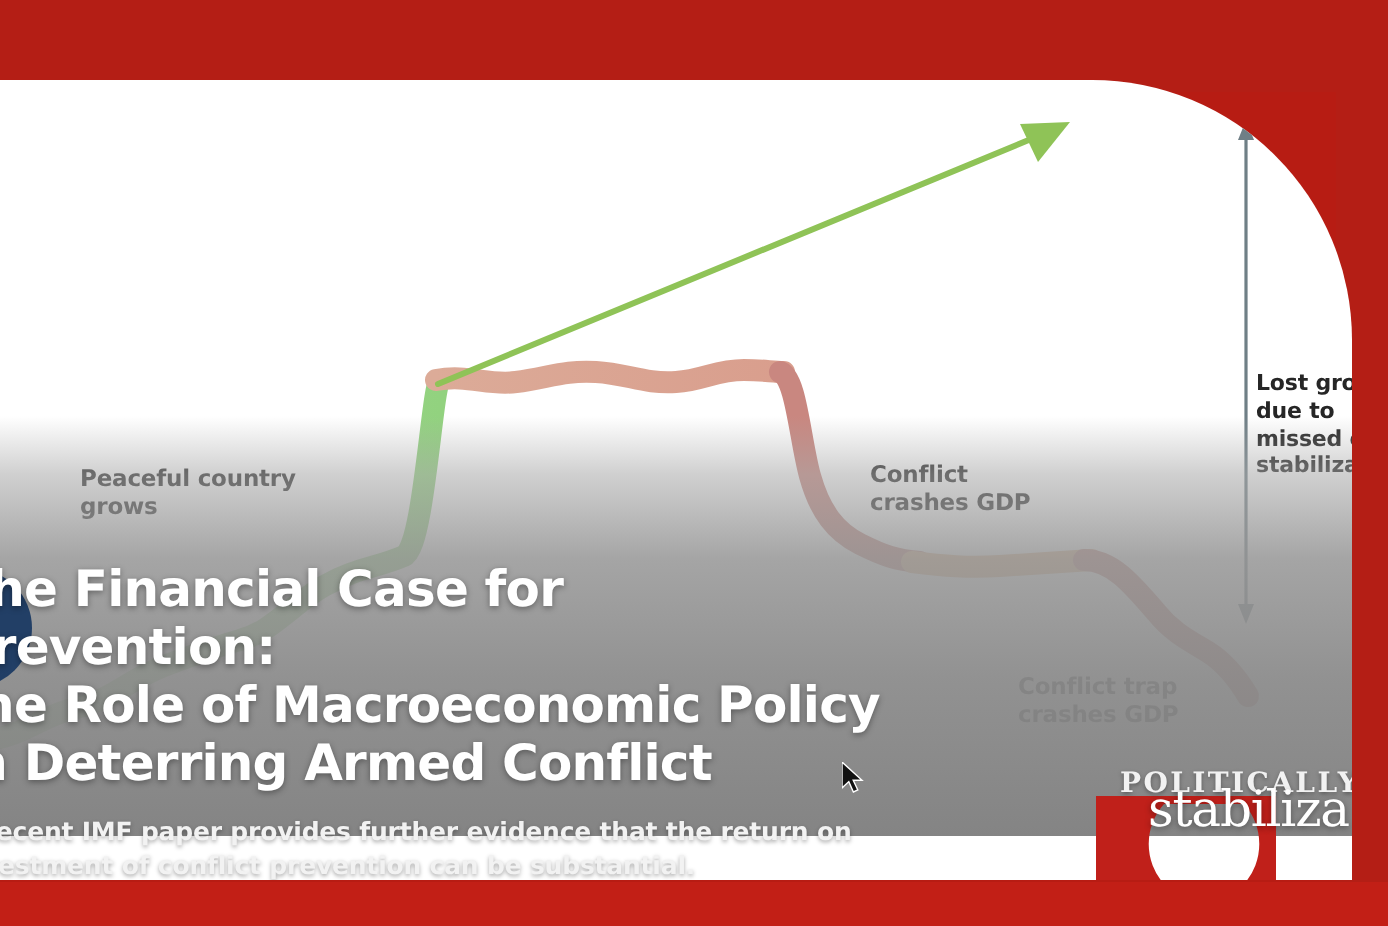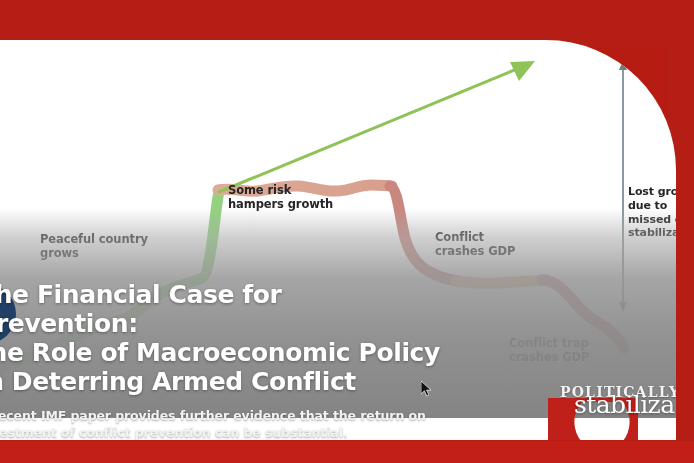--- a/index.html
+++ b/index.html
@@ -190,22 +190,20 @@
         <g>
           <line x1="637" y1="26" x2="637" y2="266" stroke="#6f7f86" stroke-width="1.6"></line>
           <polygon points="637,20 633,30 641,30" fill="#6f7f86"></polygon>
           <polygon points="637,272 633,262 641,262" fill="#6f7f86"></polygon>
         </g>
       </svg>
     </div>
 
     <div class="annot a-peaceful">Peaceful country
 grows</div>
-    <div class="annot a-somerisk">Some risk
-hampers growth</div>
     <div class="annot a-conflict">Conflict
 crashes GDP</div>
     <div class="annot a-trap">Conflict trap
 crashes GDP</div>
     <div class="annot a-lost">Lost grow
 due to
 missed e
 stabiliza</div>
 
     <div class="overlay"></div>

